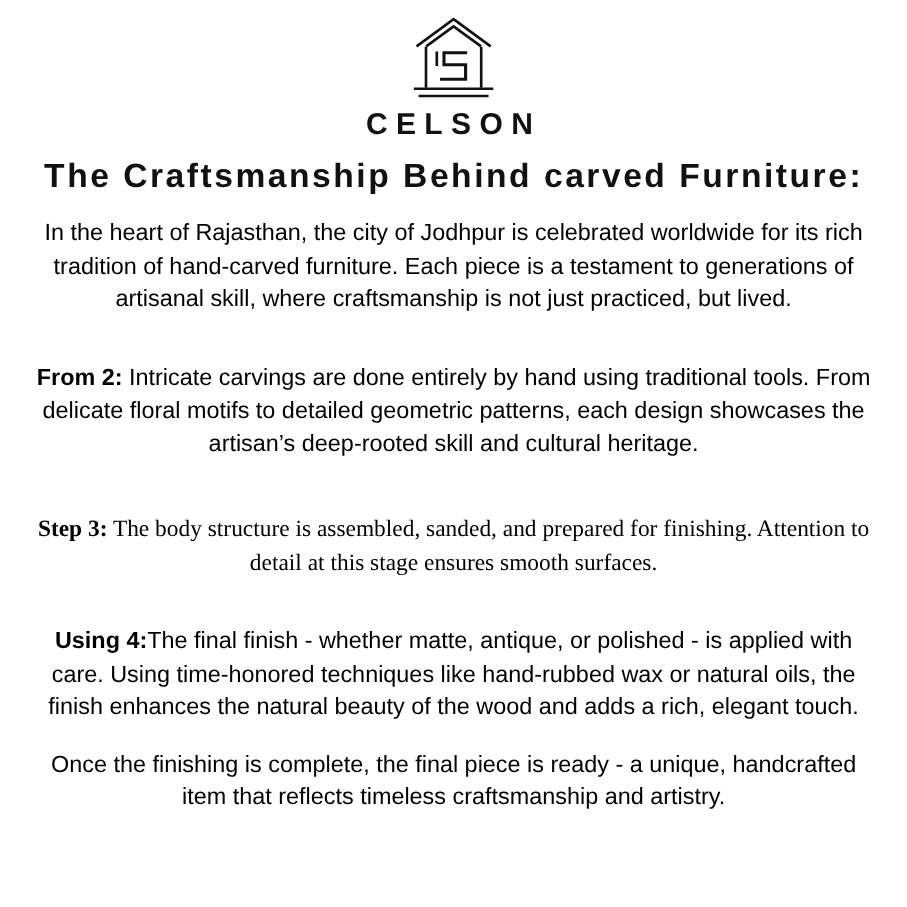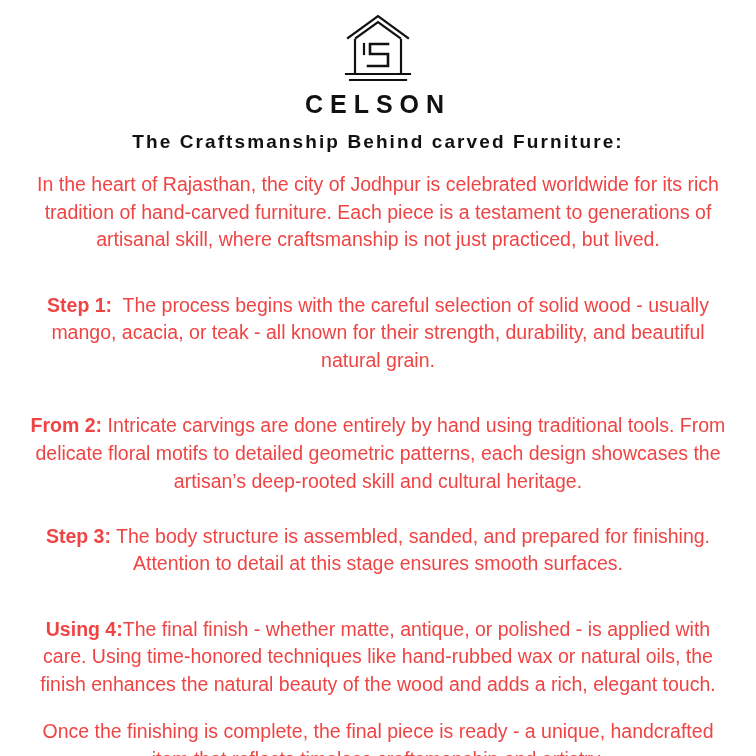--- a/index.html
+++ b/index.html
@@ -33,37 +33,38 @@
   }
   .brand {
     font-size: 25px;
     font-weight: bold;
     letter-spacing: 7px;
     text-align: center;
     margin-top: 2px;
     color: #111111;
   }
   .headline {
-    font-size: 19px;
+    font-size: 28px;
     font-weight: bold;
     letter-spacing: 2.1px;
     text-align: center;
     margin-top: 12px;
     color: #111111;
   }
   .body-block {
     width: 706px;
     text-align: center;
     font-size: 19.5px;
     line-height: 1.42;
-    color: #ef4444;
+    color: #000000;
     margin-top: 18px;
   }
   .body-block.tight {
-    margin-top: 8px;
+    margin-top: 24px;
+    font-family: Liberation Serif, serif;
   }
   .step-label {
     font-weight: bold;
   }
   .nowrap-gap {
     white-space: pre;
   }
 </style>
 </head>
 <body>
@@ -88,23 +89,20 @@
       <path d="M34 34 L34 44"></path>
     </svg>
   </div>
 
   <div class="brand">CELSON</div>
 
   <div class="headline">The Craftsmanship Behind carved Furniture:</div>
 
   <p class="body-block">In the heart of Rajasthan, the city of Jodhpur is celebrated worldwide for its rich tradition of hand-carved furniture. Each piece is a testament to generations of artisanal skill, where craftsmanship is not just practiced, but lived.</p>
 
-  <p class="body-block">
-    <span class="step-label">Step 1:</span><span class="nowrap-gap">  </span><span>The process begins with the careful selection of solid wood - usually mango, acacia, or teak - all known for their strength, durability, and beautiful natural grain.</span>
-  </p>
 
   <p class="body-block">
     <span class="step-label">From 2:</span><span class="nowrap-gap"> </span><span>Intricate carvings are done entirely by hand using traditional tools. From delicate floral motifs to detailed geometric patterns, each design showcases the artisan’s deep-rooted skill and cultural heritage.</span>
   </p>
 
   <p class="body-block tight">
     <span class="step-label">Step 3:</span><span class="nowrap-gap"> </span><span>The body structure is assembled, sanded, and prepared for finishing. Attention to detail at this stage ensures smooth surfaces.</span>
   </p>
 
   <p class="body-block">

